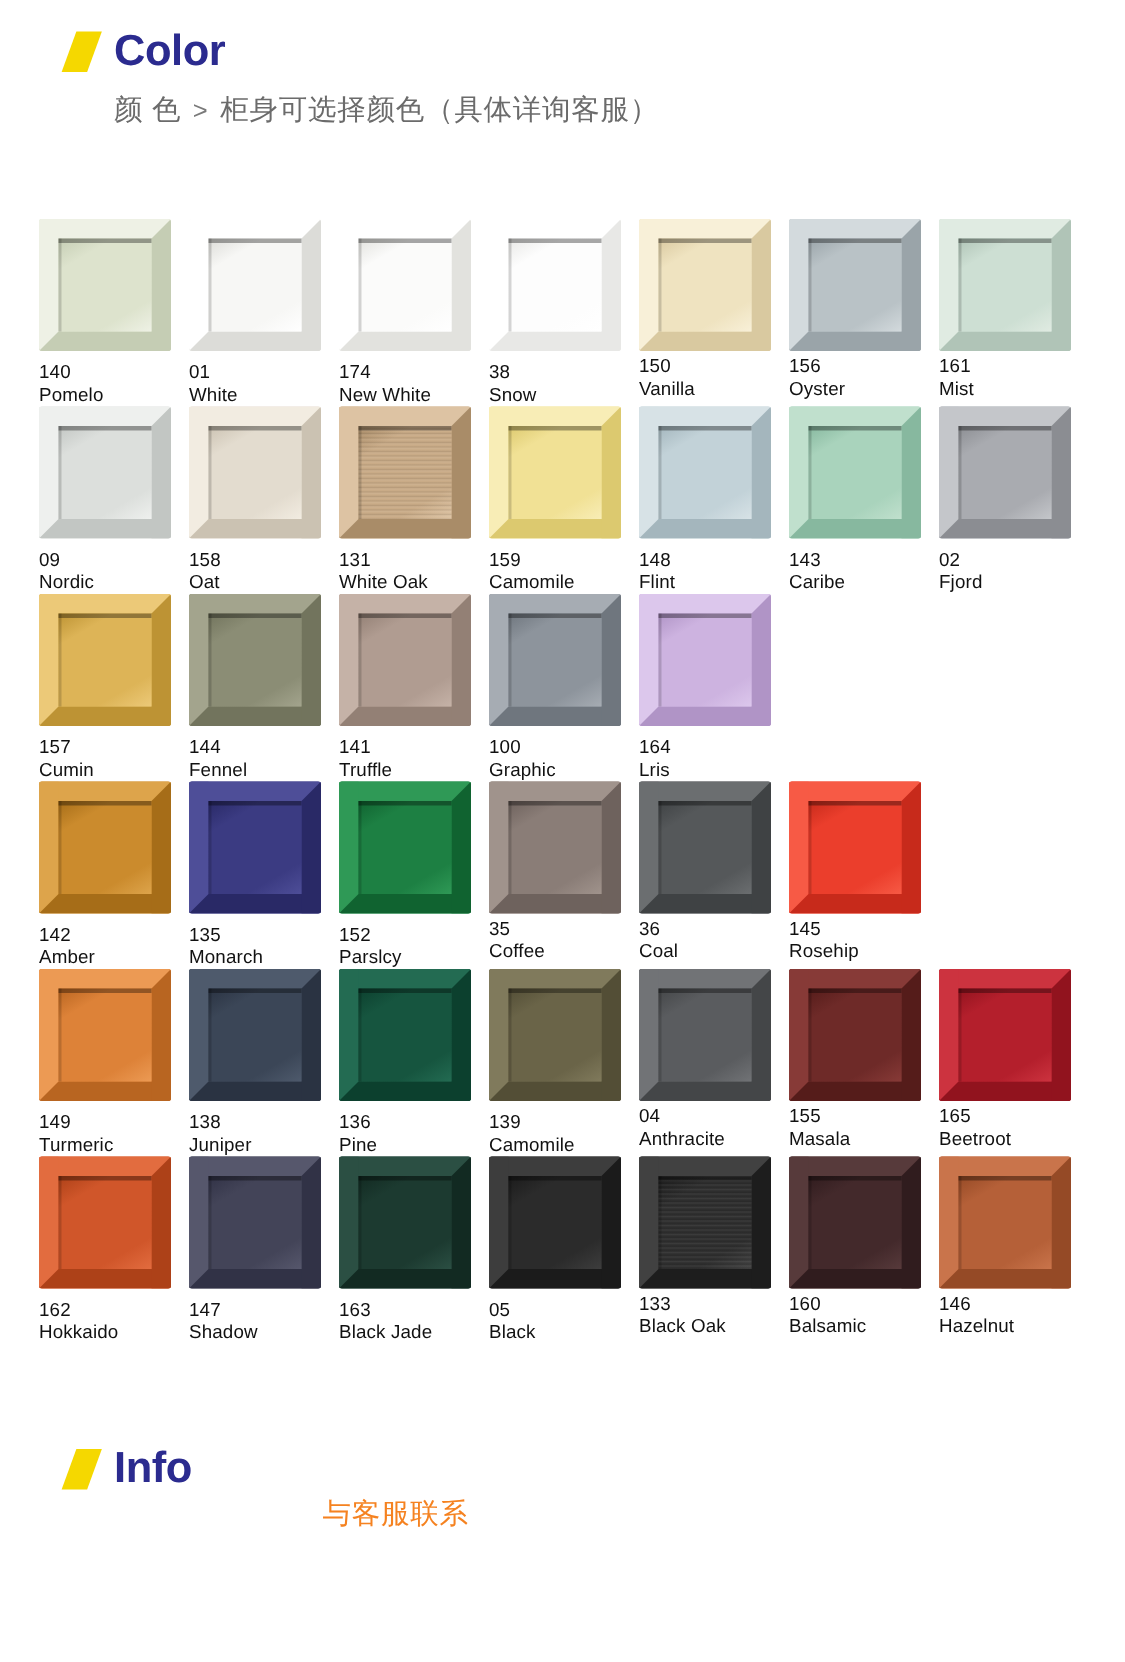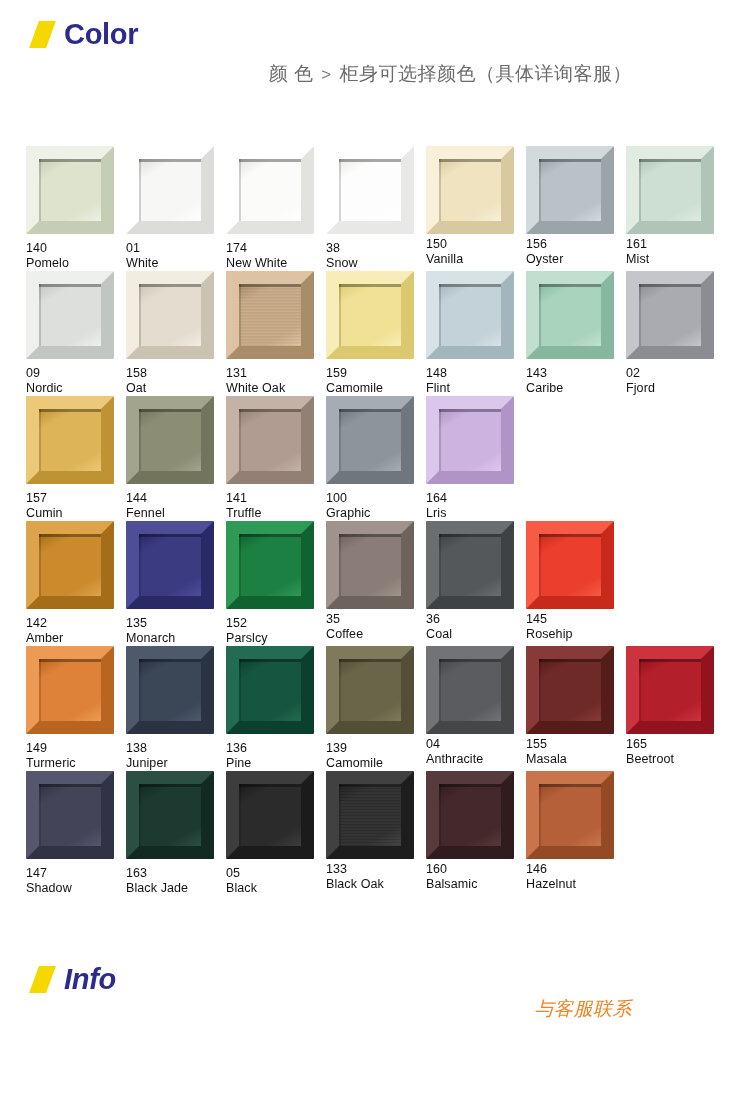--- a/index.html
+++ b/index.html
@@ -13,23 +13,22 @@
     height: 1108px;
     position: relative;
     font-family: "Liberation Sans", "DejaVu Sans", sans-serif;
     color: #1a1a1a;
     overflow: hidden;
   }
 
   
   .section-head {
     position: absolute;
-    left: 0;
+    left: 12px;
     width: 632px;
-    text-align: right;
   }
   .head-row {
     display: flex;
     align-items: center;
     padding-left: 34px;
   }
   .slash {
     width: 17px;
     height: 27px;
     background: #f5d800;
@@ -497,20 +496,30 @@
           <div class="panel" style="background: linear-gradient(150deg, rgb(145, 19, 30) 0%, rgb(180, 31, 44) 22%, rgb(180, 31, 44) 78%, rgb(204, 51, 63) 100%);"></div>
         </div>
         <div class="lbl">
           <span class="num">165</span>
           <span class="nm">Beetroot</span>
         </div>
       </div>
     </div>
     <div class="grid-row">
       <div class="swatch-cell">
+        <div class="door" style="background: rgb(226, 108, 63);">
+          <div class="frame" style="border-color: rgb(226, 108, 63) rgb(173, 65, 24) rgb(173, 65, 24) rgb(226, 108, 63); background: rgb(208, 86, 42);"></div>
+          <div class="panel" style="background: linear-gradient(150deg, rgb(173, 65, 24) 0%, rgb(208, 86, 42) 22%, rgb(208, 86, 42) 78%, rgb(226, 108, 63) 100%);"></div>
+        </div>
+        <div class="lbl">
+          <span class="num">162</span>
+          <span class="nm">Hokkaido</span>
+        </div>
+      </div>
+      <div class="swatch-cell">
         <div class="door" style="background: rgb(86, 87, 108);">
           <div class="frame" style="border-color: rgb(86, 87, 108) rgb(49, 50, 70) rgb(49, 50, 70) rgb(86, 87, 108); background: rgb(67, 68, 88);"></div>
           <div class="panel" style="background: linear-gradient(150deg, rgb(49, 50, 70) 0%, rgb(67, 68, 88) 22%, rgb(67, 68, 88) 78%, rgb(86, 87, 108) 100%);"></div>
         </div>
         <div class="lbl">
           <span class="num">147</span>
           <span class="nm">Shadow</span>
         </div>
       </div>
       <div class="swatch-cell">
@@ -561,19 +570,19 @@
           <div class="panel" style="background: linear-gradient(150deg, rgb(149, 74, 38) 0%, rgb(181, 96, 56) 22%, rgb(181, 96, 56) 78%, rgb(201, 116, 75) 100%);"></div>
         </div>
         <div class="lbl">
           <span class="num">146</span>
           <span class="nm">Hazelnut</span>
         </div>
       </div>
     </div>
   </div>
 
-<div class="section-head" style="top:965px;font-style:italic;">
+<div class="section-head" style="top:965px;">
   <div class="head-row">
     <div class="slash"></div>
     <div class="head-title">Info</div>
   </div>
   <div class="sub-row-2">与客服联系</div>
 </div>
 
 </body></html>

